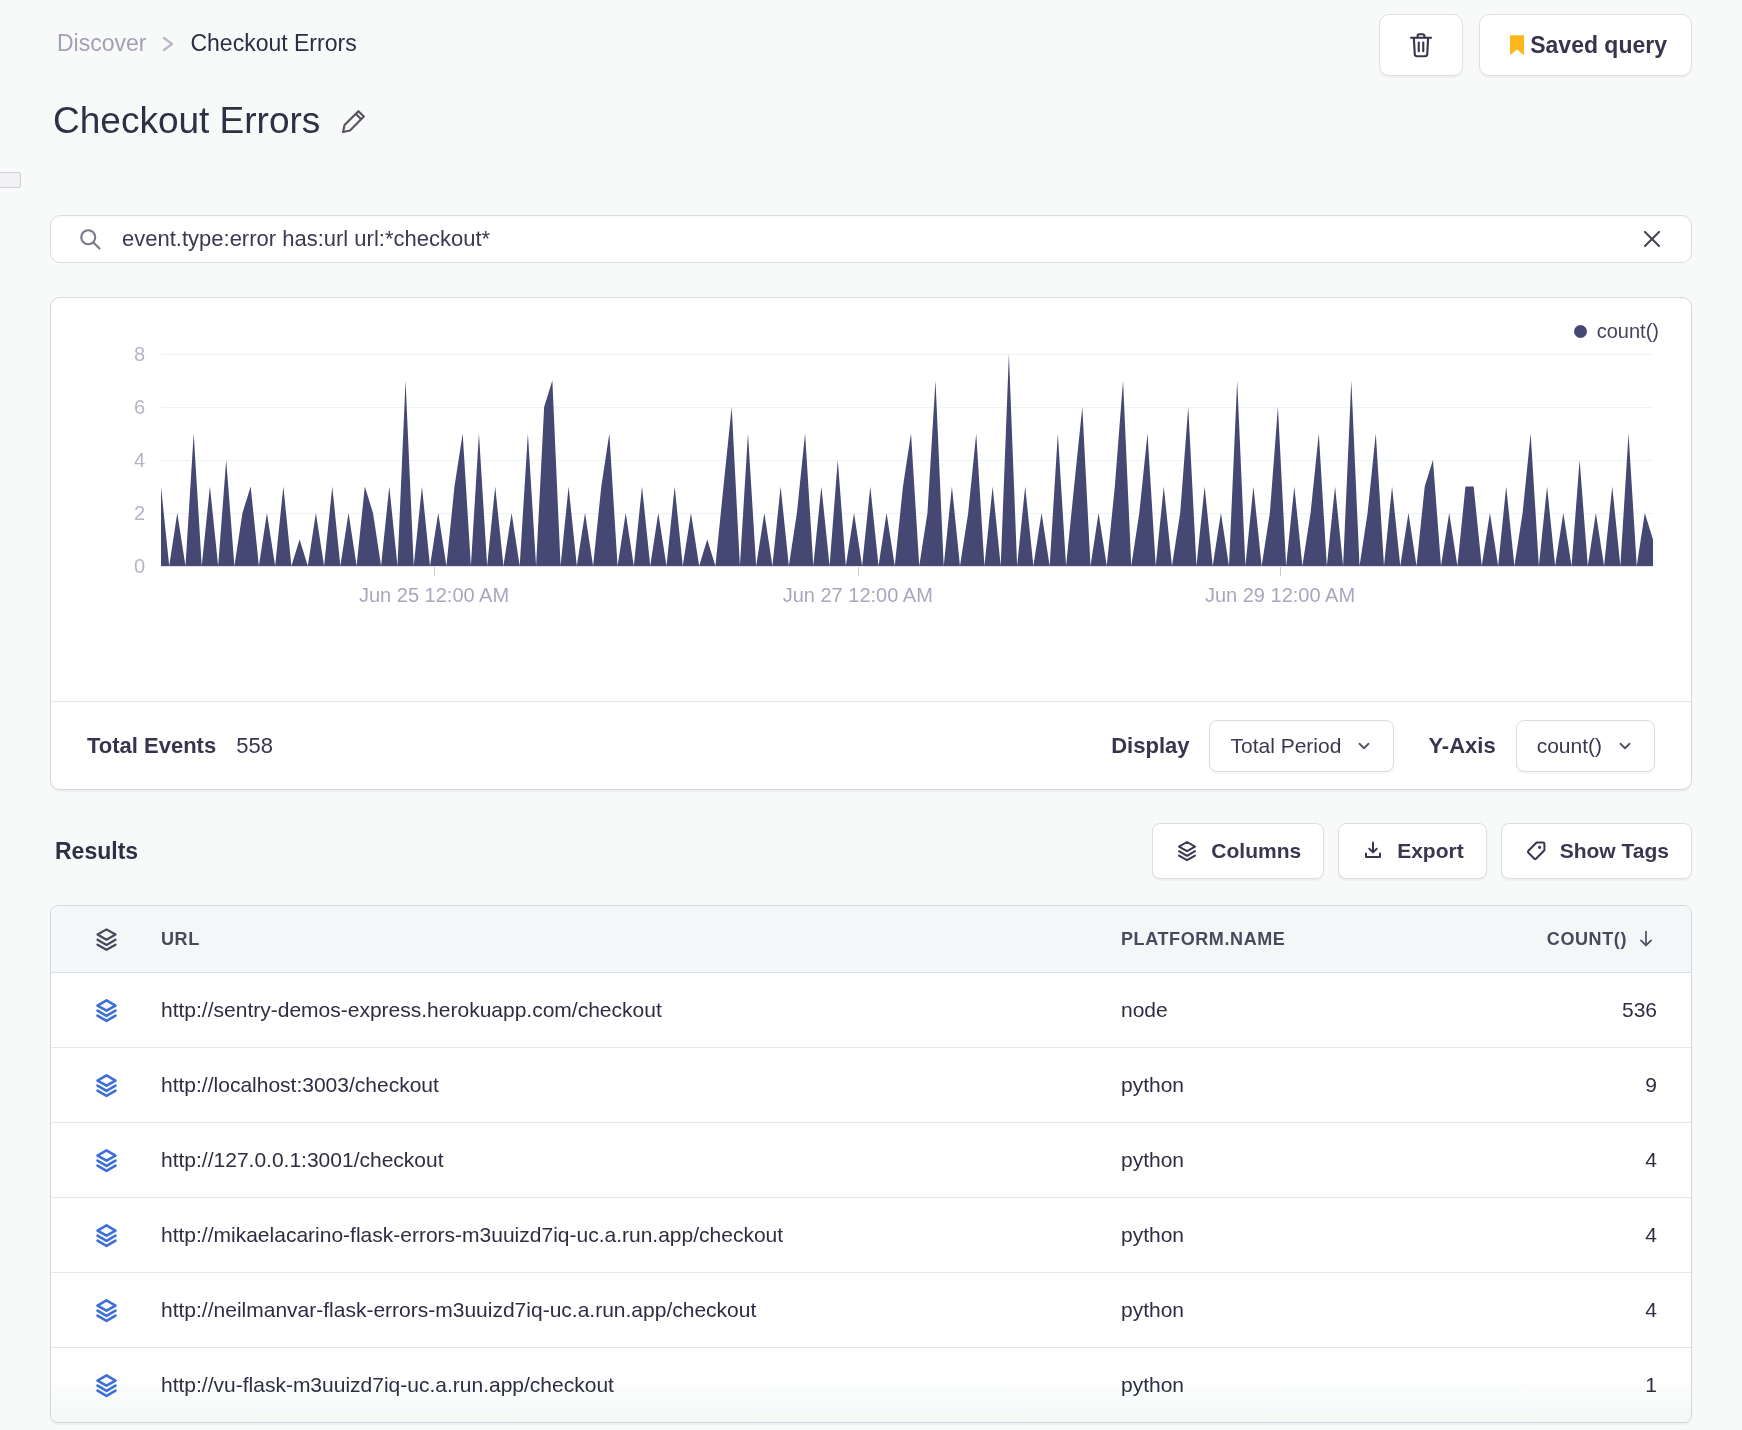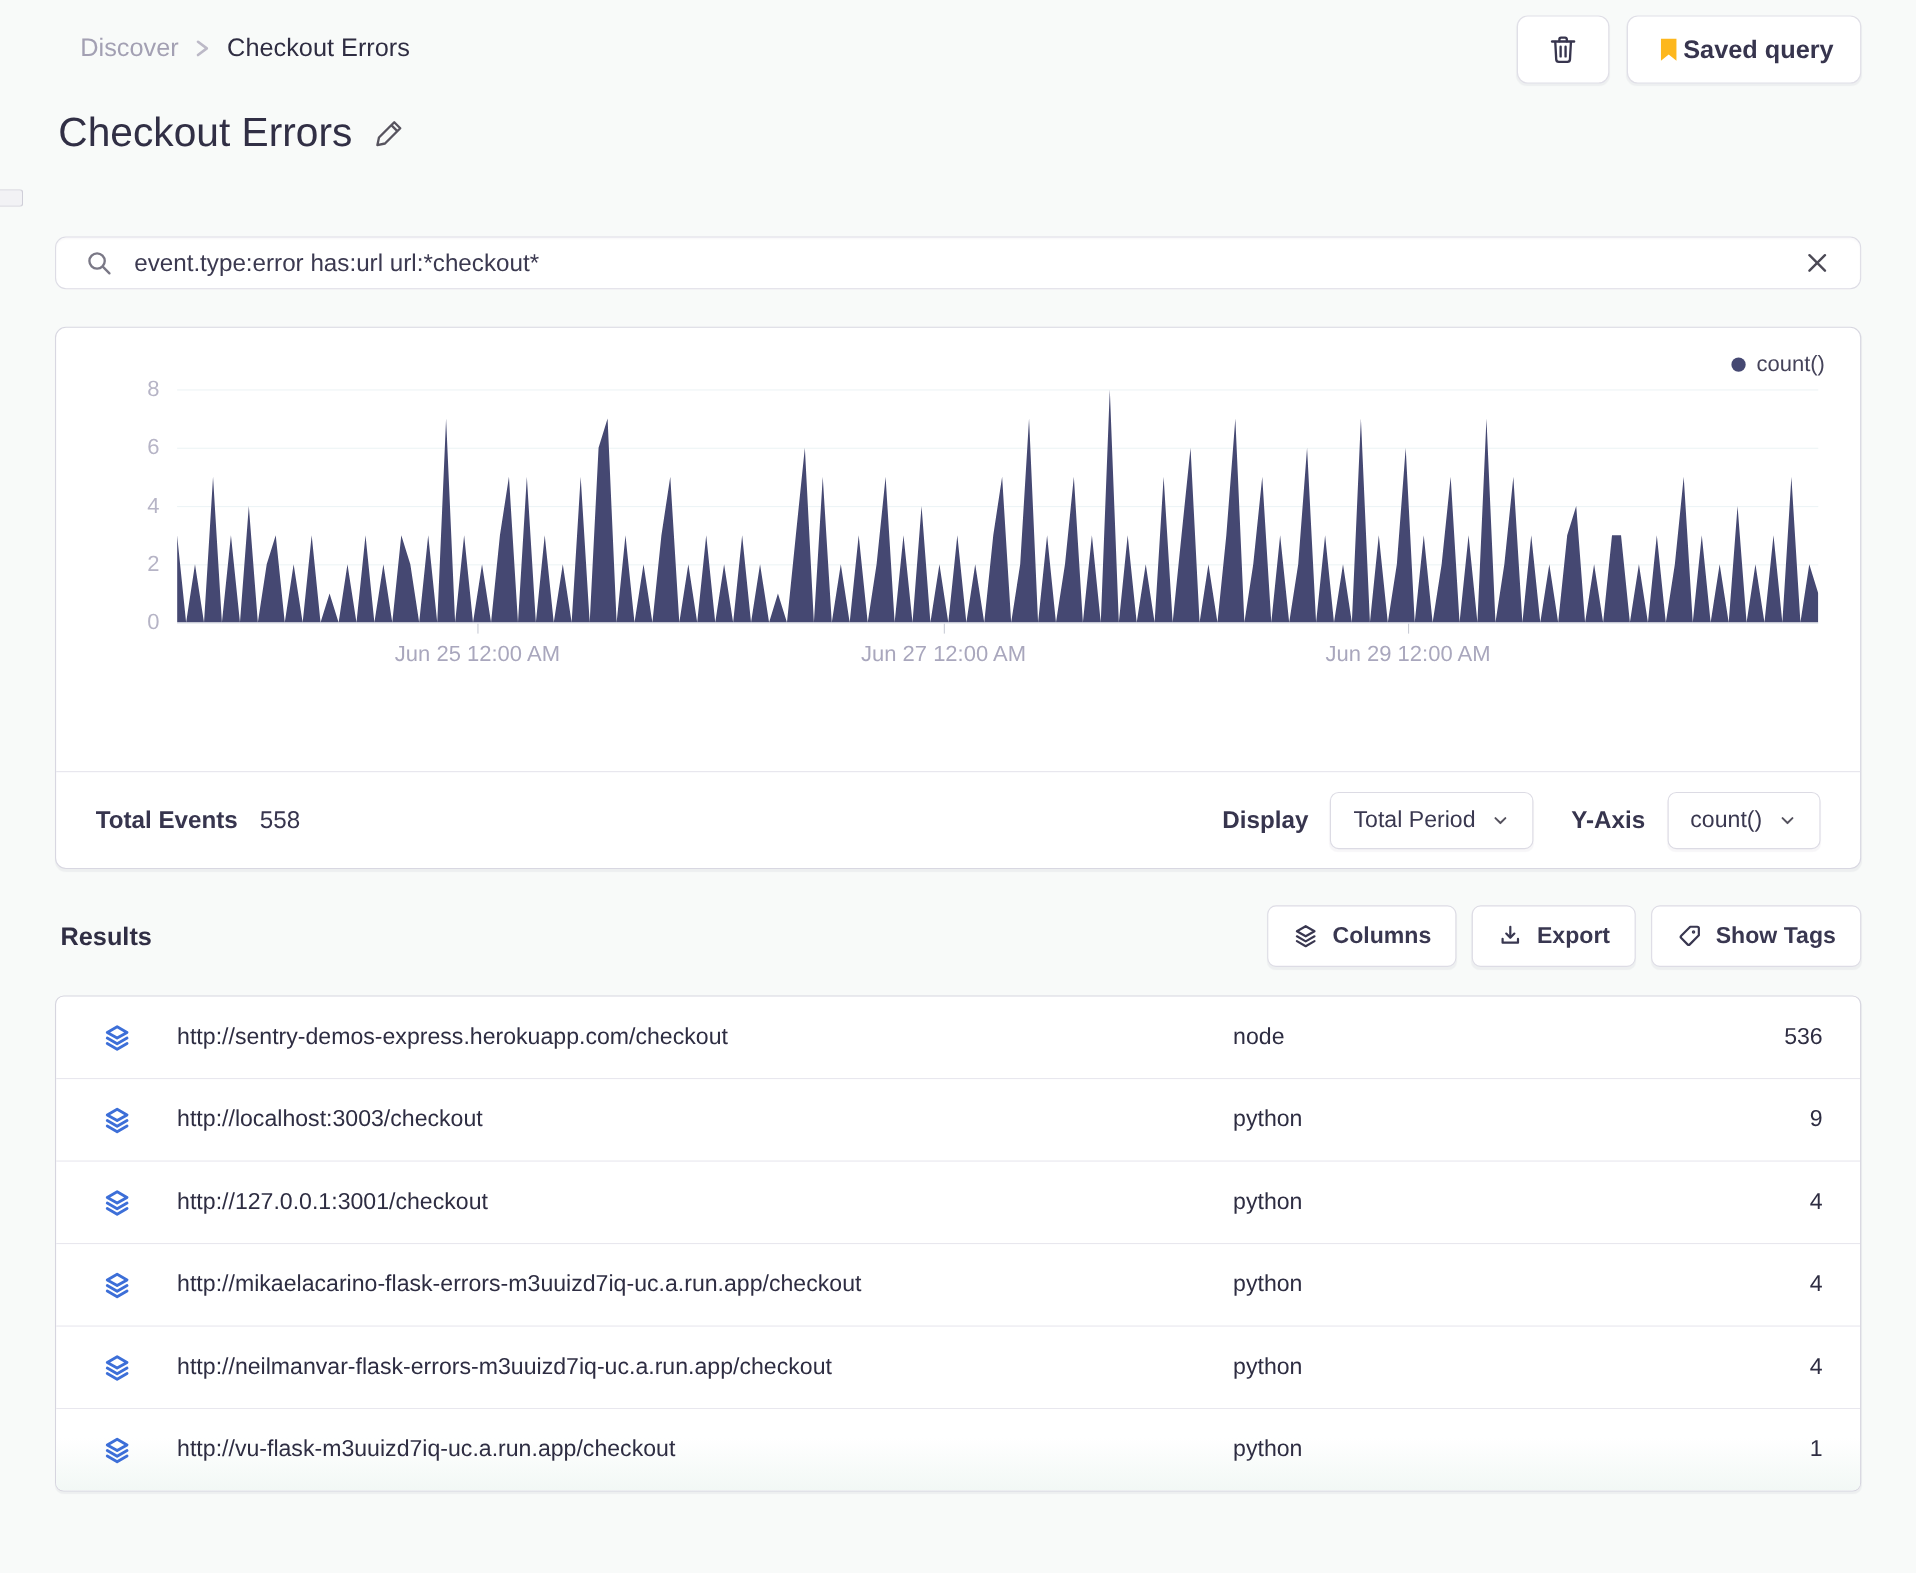--- a/index.html
+++ b/index.html
@@ -6,21 +6,21 @@
   body{
     width:1742px;height:1430px;position:relative;overflow:hidden;
     background:#f8faf9;color:#3c3a52;
     font-family:"Liberation Sans", sans-serif;
     -webkit-font-smoothing:antialiased;
   }
   .bold{font-weight:700;}
   svg{display:block;}
 
   
-  .breadcrumb{position:absolute;left:57px;top:30px;display:flex;align-items:center;gap:14px;font-size:23px;margin-left:16px;}
+  .breadcrumb{position:absolute;left:57px;top:30px;display:flex;align-items:center;gap:14px;font-size:23px;}
   .crumb-link{color:#a3a0b3;cursor:pointer;}
   .crumb-cur{color:#2f2d42;}
   .top-actions{position:absolute;top:14px;right:50px;display:flex;gap:16px;}
   .btn{
     display:flex;align-items:center;background:#fff;border:1px solid #e0dfe7;
     border-radius:10px;height:62px;padding:0 24px;font-size:23px;font-weight:700;color:#37354e;
     box-shadow:0 2px 1px rgba(44,30,76,0.05);cursor:pointer;font-family:inherit;
   }
   .icon-btn{padding:0 26px;}
   .page-title{position:absolute;left:53px;top:100px;margin:0;display:flex;align-items:center;gap:18px;
@@ -239,20 +239,42 @@
       <g fill="none" stroke="#393750" stroke-width="2" stroke-linejoin="round">
         <path d="M12.6 3.5 H19 a1.4 1.4 0 0 1 1.4 1.4 v6.4 L12.2 19.5 a1.5 1.5 0 0 1 -2.1 0 L4.4 13.8 a1.5 1.5 0 0 1 0 -2.1 Z"></path>
         <circle cx="15.6" cy="8.3" r="0.6" fill="#393750"></circle>
       </g>
     </svg>
     <span>Show Tags</span>
   </button>
 </div>
 
 <section class="table">
+  <div class="tr thead">
+    <div class="icon-cell">
+      <svg width="27" height="27" viewBox="0 0 24 24">
+        <g fill="none" stroke="#4a485c" stroke-width="2" stroke-linecap="round" stroke-linejoin="round">
+          <path d="M12 3 L20 7.6 12 12.2 4 7.6 Z"></path>
+            <path d="M4 12.2 L12 16.8 20 12.2"></path>
+            <path d="M4 16.6 L12 21.2 20 16.6"></path>
+        </g>
+      </svg>
+    </div>
+    <div>URL</div>
+    <div>PLATFORM.NAME</div>
+    <div class="count-cell">
+      <span>COUNT()</span>
+      <svg width="22" height="22" viewBox="0 0 24 24">
+        <g fill="none" stroke="#4a485c" stroke-width="1.8" stroke-linecap="round" stroke-linejoin="round">
+          <path d="M12 4 v15"></path>
+            <path d="M6.5 13.5 L12 19 17.5 13.5"></path>
+        </g>
+      </svg>
+    </div>
+  </div>
 
   <div class="tr row">
     <div class="icon-cell">
         <svg width="27" height="27" viewBox="0 0 24 24" style="cursor:pointer">
           <g fill="none" stroke="#3d6fd8" stroke-width="2.3" stroke-linecap="round" stroke-linejoin="round">
             <path d="M12 3 L20 7.6 12 12.2 4 7.6 Z"></path>
             <path d="M4 12.2 L12 16.8 20 12.2"></path>
             <path d="M4 16.6 L12 21.2 20 16.6"></path>
           </g>
         </svg>

